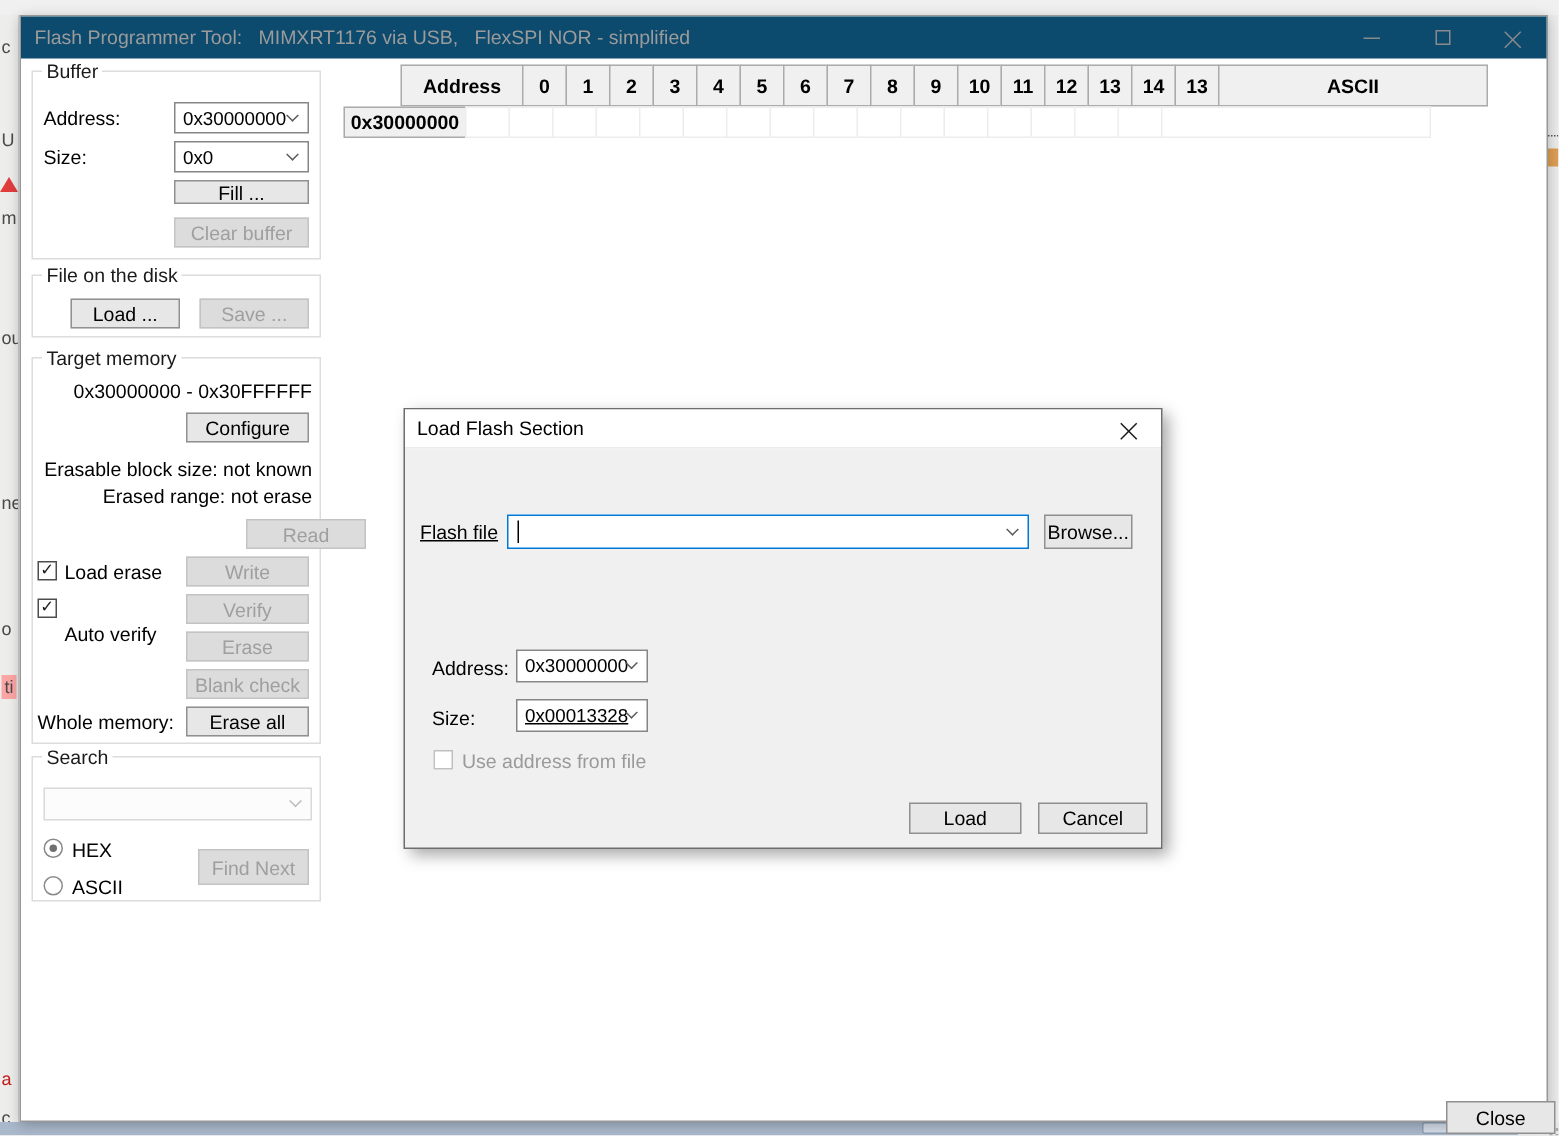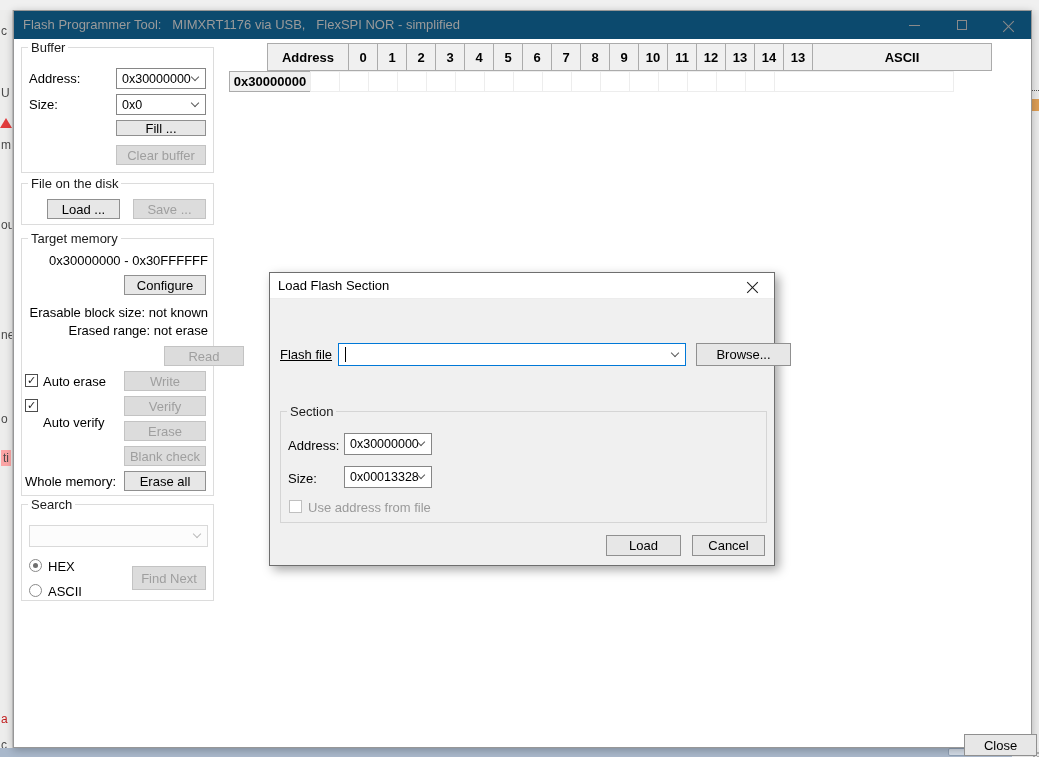--- a/index.html
+++ b/index.html
@@ -187,21 +187,21 @@
       <span class="legend">Target memory</span>
     </div>
     <span class="lbl lbl-r" style="left:14px; top:242px; width:180px;">0x30000000 - 0x30FFFFFF</span>
     <div class="btn" style="left:110px; top:264px; width:82px; height:20px;">Configure</div>
     <span class="lbl lbl-r" style="left:14px; top:294px; width:180px;">Erasable block size: not known</span>
     <span class="lbl lbl-r" style="left:14px; top:312px; width:180px;">Erased range: not erase</span>
     <div class="btn disabled" style="left:110px; top:335px; width:80px; height:20px;margin-left:40px;">Read</div>
     <span class="cb" style="left:11px; top:363px;">
         <span class="tick">✓</span>
       </span>
-    <span class="lbl" style="left:29px; top:363px;">Auto erase</span>
+    <span class="lbl" style="left:29px; top:363px;">Load erase</span>
     <div class="btn disabled" style="left:110px; top:360px; width:82px; height:20px;">Write</div>
     <span class="cb" style="left:11px; top:388px;">
         <span class="tick">✓</span>
       </span>
     <span class="lbl" style="left:29px; top:388px;margin-top:16px;">Auto verify</span>
     <div class="btn disabled" style="left:110px; top:385px; width:82px; height:20px;">Verify</div>
     <div class="btn disabled" style="left:110px; top:410px; width:82px; height:20px;">Erase</div>
     <div class="btn disabled" style="left:110px; top:435px; width:82px; height:20px;">Blank check</div>
     <span class="lbl" style="left:11px; top:463px;">Whole memory:</span>
     <div class="btn" style="left:110px; top:460px; width:82px; height:20px;">Erase all</div>
@@ -282,32 +282,29 @@
           <span class="glyph-x"></span>
         </span>
     </div>
 
     <span class="lbl" style="left:10px; top:74px;text-decoration:underline;">Flash file</span>
     <div class="combo focused" style="left:68px; top:70px; width:348px; height:23px;">
       <span class="caret"></span>
       <span></span>
       <span class="chev"></span>
     </div>
-    <div class="btn" style="left:426px; top:70px; width:95px; height:23px;">Browse...</div>
-
-    <div class="group dlg-group" style="left:10px; top:138px; width:487px; height:112px;">
-      <span class="legend">Section</span>
-    </div>
+    <div class="btn" style="left:426px; top:70px; width:59px; height:23px;">Browse...</div>
+
     <span class="lbl" style="left:18px; top:165px;">Address:</span>
     <div class="combo" style="left:74px; top:160px; width:88px; height:22px;">
       <span>0x30000000</span>
       <span class="chev"></span>
     </div>
     <span class="lbl" style="left:18px; top:198px;">Size:</span>
-    <div class="combo" style="left:74px; top:193px; width:88px; height:22px;">
+    <div class="combo" style="left:74px; top:193px; width:88px; height:22px;text-decoration:underline;">
       <span>0x00013328</span>
       <span class="chev"></span>
     </div>
     <span class="cb disabled" style="left:19px; top:227px;"></span>
     <span class="lbl dis-label" style="left:38px; top:227px;">Use address from file</span>
 
     <div class="btn" style="left:336px; top:262px; width:75px; height:21px;">Load</div>
     <div class="btn" style="left:422px; top:262px; width:73px; height:21px;">Cancel</div>
   </div>
 

